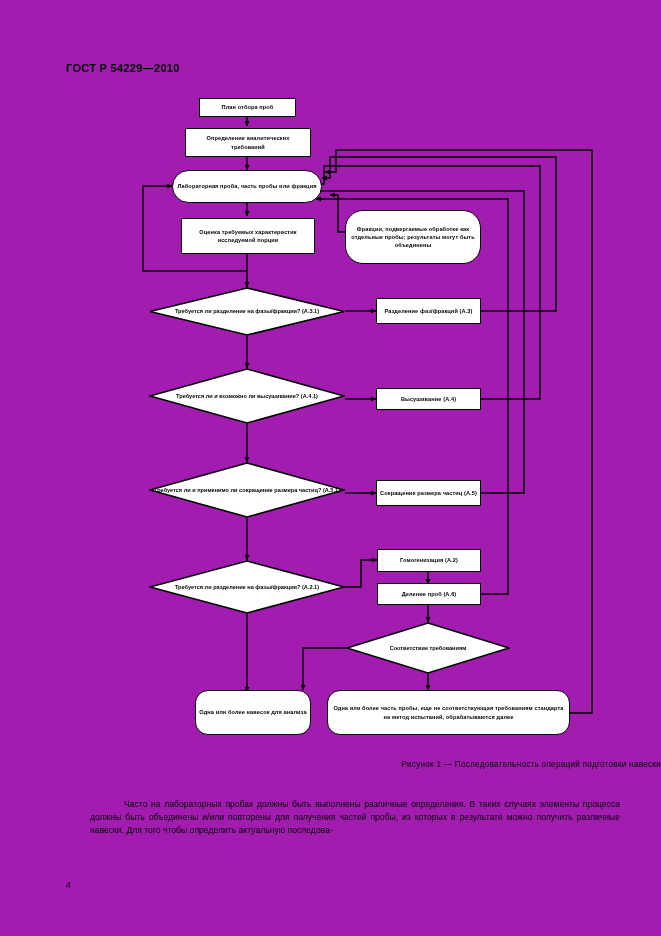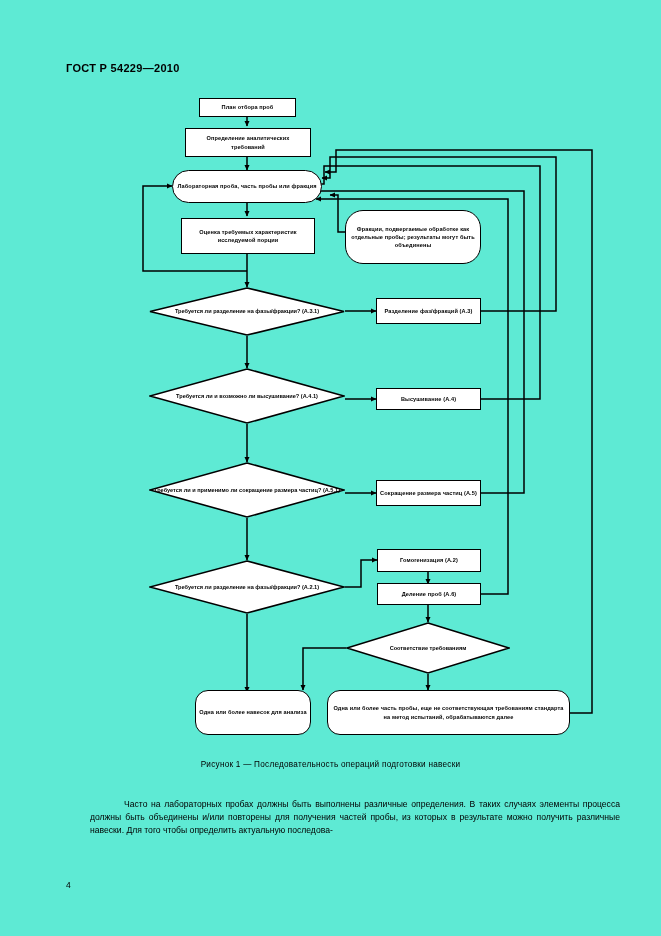--- a/index.html
+++ b/index.html
@@ -1,39 +1,39 @@
 <!DOCTYPE html>
 <html><head>
 <meta charset="utf-8">
 <style>
   html,body{margin:0;padding:0;background:#ffffff;}
   body{width:661px;height:936px;position:relative;overflow:hidden;
        font-family:"Liberation Sans", sans-serif;color:#000;}
-  .page{position:absolute;inset:0;background:#5eead4;}
+  .page{position:absolute;inset:0;background:#a21caf;}
 
   .std-header{position:absolute;left:66px;top:62px;font-size:11px;font-weight:bold;letter-spacing:.3px;}
 
   
   .chart{position:absolute;left:0;top:0;width:661px;height:760px;}
   .chart svg{position:absolute;left:0;top:0;}
 
   .node{position:absolute;box-sizing:border-box;display:flex;align-items:center;
         justify-content:center;text-align:center;background:#fff;
         font-size:5.6px;font-weight:bold;line-height:1.45;letter-spacing:.1px;
         padding:1px 3px;}
   .rect{border:1.6px solid #000;}
   .round{border:1.8px solid #000;border-radius:18px;}
   .round-sm{border:1.8px solid #000;border-radius:13px;}
 
   .diamond{position:absolute;}
   .diamond .dtext{position:absolute;left:0;top:0;width:100%;height:100%;
         display:flex;align-items:center;justify-content:center;text-align:center;
         font-size:5.6px;font-weight:bold;line-height:1.45;}
 
-  .caption{position:absolute;left:0;top:760px;width:661px;text-align:center;
+  .caption{position:absolute;left:0;top:760px;width:661px;text-align:right;
            font-size:8.2px;letter-spacing:.25px;}
 
   .para{position:absolute;left:66px;top:798px;width:530px;font-size:8.6px;
         line-height:1.52;text-align:justify;font-family:"Liberation Sans", sans-serif;margin-left:24px;}
   .para .ind{display:block;text-indent:34px;}
 
   .folio{position:absolute;left:66px;top:880px;font-size:8.5px;}
 </style>
 </head>
 <body>

